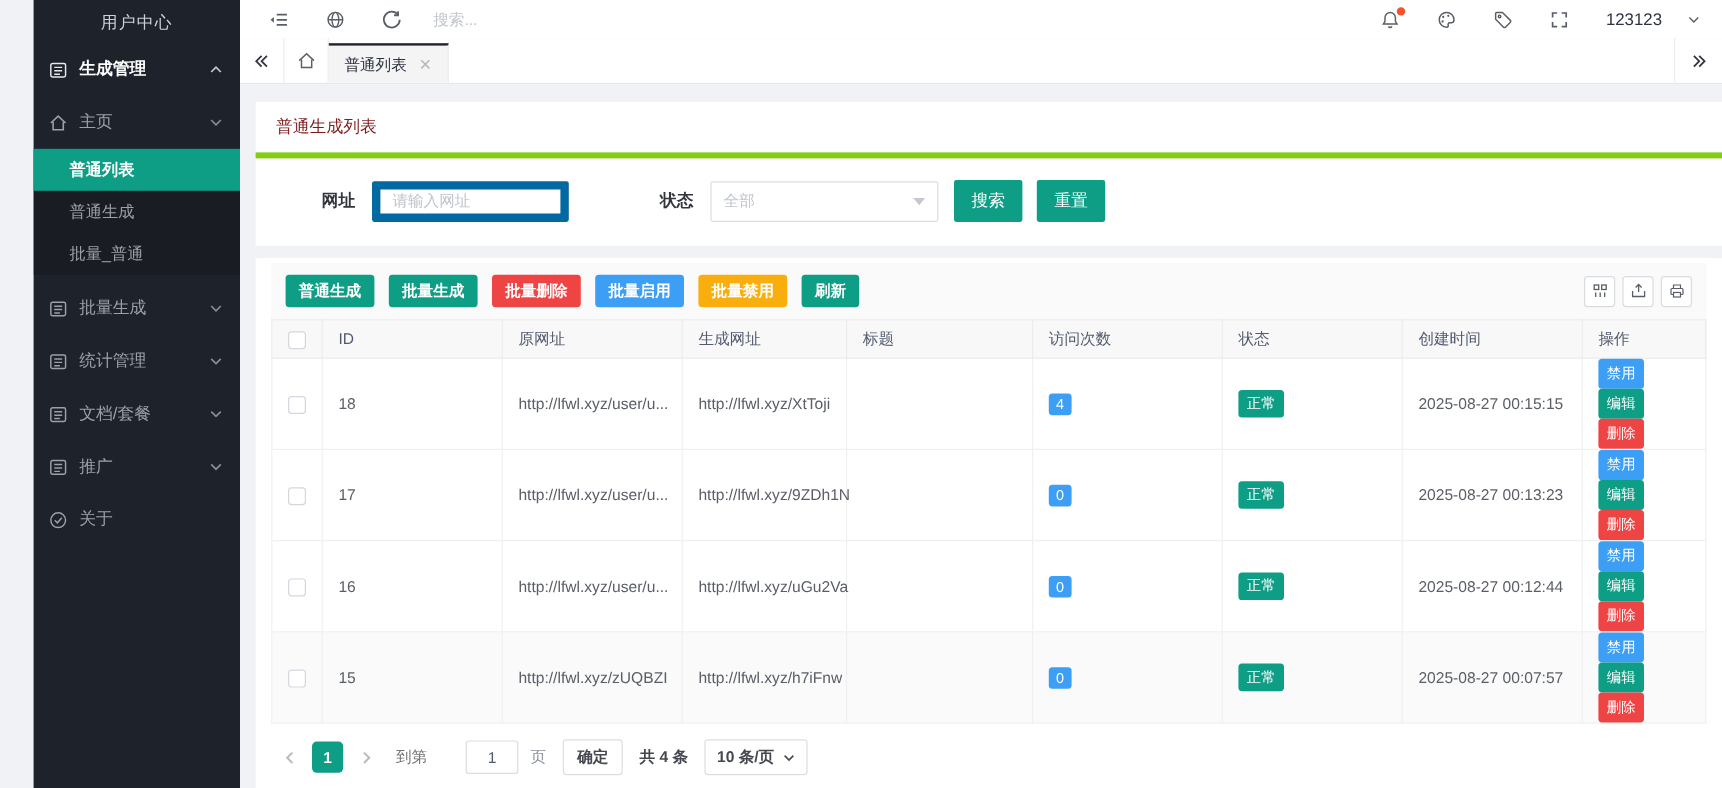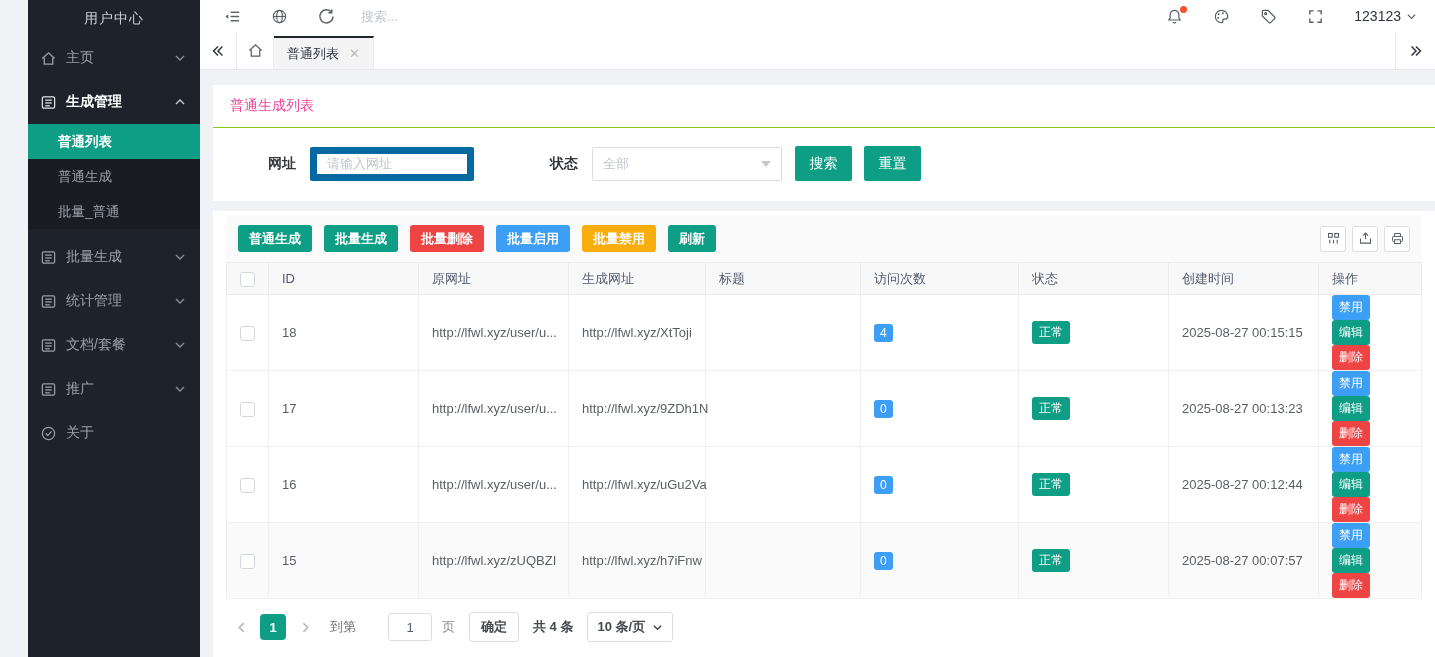--- a/index.html
+++ b/index.html
@@ -24,35 +24,35 @@
   .main { flex:1; display:flex; flex-direction:column; min-width:0; }
 
   
   .topbar { height:32px; background:#fff; display:flex; align-items:center; padding:0 18px 0 24px; }
   .tb-icon { width:17px; height:17px; cursor:pointer; position:relative; }
   .tb-left { display:flex; align-items:center; gap:30px; }
   .search-input { border:none; outline:none; margin-left:26px; width:200px; font-size:13px; color:#515a6e; }
   .search-input::placeholder { color:#c0c4cc; }
   .tb-right { margin-left:auto; display:flex; align-items:center; gap:30px; }
   .bell-dot { position:absolute; top:-2px; right:-4px; width:7px; height:7px; border-radius:50%; background:#f4512c; }
-  .user { display:flex; align-items:center; gap:5px; color:#2d3340; font-size:14px; cursor:pointer; }
+  .user { display:flex; align-items:center; gap:21px; color:#2d3340; font-size:14px; cursor:pointer; }
 
   
   .tabbar { height:38px; background:#fff; border-bottom:1px solid #e6e8ea; display:flex; align-items:stretch; }
   .tab-navbtn { width:36px; display:flex; align-items:center; justify-content:center; cursor:pointer; }
   .tab-home { width:38px; display:flex; align-items:center; justify-content:center; border-left:1px solid #ececec; border-right:1px solid #ececec; cursor:pointer; }
   .tab { align-self:flex-end; height:33px; display:flex; align-items:center; gap:10px; padding:0 13px; background:#f4f4f5; border-top:2px solid #20242b; border-right:1px solid #ececec; font-size:13px; color:#2d3340; cursor:pointer; }
   .tab .close { color:#b6bac0; font-size:13px; }
   .tab-spacer { flex:1; }
   .tab-more { width:40px; display:flex; align-items:center; justify-content:center; border-left:1px solid #ececec; cursor:pointer; }
 
   
   .content { flex:1; background:#f0f2f5; padding:15px 0 0 13px; overflow:hidden; }
   .card { background:#fff; }
-  .card-head { padding:12px 17px; font-size:14px; color:#ec4899; border-bottom:1px solid #84cc16; }
+  .card-head { padding:12px 17px; font-size:14px; color:#7f1d1d; border-bottom:5px solid #84cc16; }
   .filter { padding:18px 0 20px 55px; display:flex; align-items:center; }
   .f-label { font-weight:700; color:#33373d; margin-right:14px; font-size:14px; }
   .f-input { width:164px; height:34px; border:7px solid #0369a1; border-radius:2px; padding:0 10px; font-size:13px; color:#515a6e; outline:none; }
   .f-input::placeholder { color:#c0c4cc; }
   .f-label2 { margin-left:76px; }
   .f-select { width:190px; height:34px; border:1px solid #dcdee2; border-radius:2px; display:flex; align-items:center; justify-content:space-between; padding:0 10px; color:#c0c4cc; font-size:13px; cursor:pointer; }
   .f-select .caret { width:0; height:0; border-left:5px solid transparent; border-right:5px solid transparent; border-top:6px solid #c5c8ce; }
   .btn { border:none; cursor:pointer; color:#fff; font-family:inherit; }
   .btn-big { width:57px; height:35px; font-size:14px; border-radius:2px; }
   .teal  { background:#0e9d85; }
@@ -87,48 +87,48 @@
   .pg-size { border:1px solid #dcdee2; border-radius:3px; padding:5px 9px; font-weight:700; color:#45494f; display:flex; align-items:center; gap:7px; cursor:pointer; }
 </style>
 </head>
 <body>
 
 <div class="app">
 
   <aside class="sidebar">
     <div class="sb-title">用户中心</div>
 
-    <div class="sb-item">
-      <span class="mi">
-        <svg viewBox="0 0 18 18" width="17" height="17" fill="none" stroke="#9ba0a9" stroke-width="1.4">
-            <path d="M2.5 9 L9 3 L15.5 9"></path>
-            <path d="M4.5 8 V15 H13.5 V8"></path>
-          </svg>
-      </span>
-      <span class="lbl">主页</span>
-      <span class="chev">
-        <svg viewBox="0 0 12 12" width="12" height="12" fill="none" stroke="#9ba0a9" stroke-width="1.4">
-            <polyline points="2,4 6,8 10,4"></polyline>
-          </svg>
-      </span>
-    </div>
-
     <div class="sb-item open">
       <span class="mi">
         <svg viewBox="0 0 18 18" width="17" height="17" fill="none" stroke="#e6e8ec" stroke-width="1.3">
             <rect x="2.5" y="3" width="13" height="12" rx="1.5"></rect>
             <line x1="5.5" y1="6.5" x2="12.5" y2="6.5"></line>
             <line x1="5.5" y1="9.5" x2="12.5" y2="9.5"></line>
             <line x1="5.5" y1="12.5" x2="10.5" y2="12.5"></line>
           </svg>
       </span>
       <span class="lbl">生成管理</span>
       <span class="chev">
         <svg viewBox="0 0 12 12" width="12" height="12" fill="none" stroke="#e6e8ec" stroke-width="1.4">
             <polyline points="2,8 6,4 10,8"></polyline>
+          </svg>
+      </span>
+    </div>
+
+    <div class="sb-item">
+      <span class="mi">
+        <svg viewBox="0 0 18 18" width="17" height="17" fill="none" stroke="#9ba0a9" stroke-width="1.4">
+            <path d="M2.5 9 L9 3 L15.5 9"></path>
+            <path d="M4.5 8 V15 H13.5 V8"></path>
+          </svg>
+      </span>
+      <span class="lbl">主页</span>
+      <span class="chev">
+        <svg viewBox="0 0 12 12" width="12" height="12" fill="none" stroke="#9ba0a9" stroke-width="1.4">
+            <polyline points="2,4 6,8 10,4"></polyline>
           </svg>
       </span>
     </div>
 
     <div class="sb-sub">
       <div class="sb-subitem active">普通列表</div>
       <div class="sb-subitem">普通生成</div>
       <div class="sb-subitem">批量_普通</div>
     </div>
 

